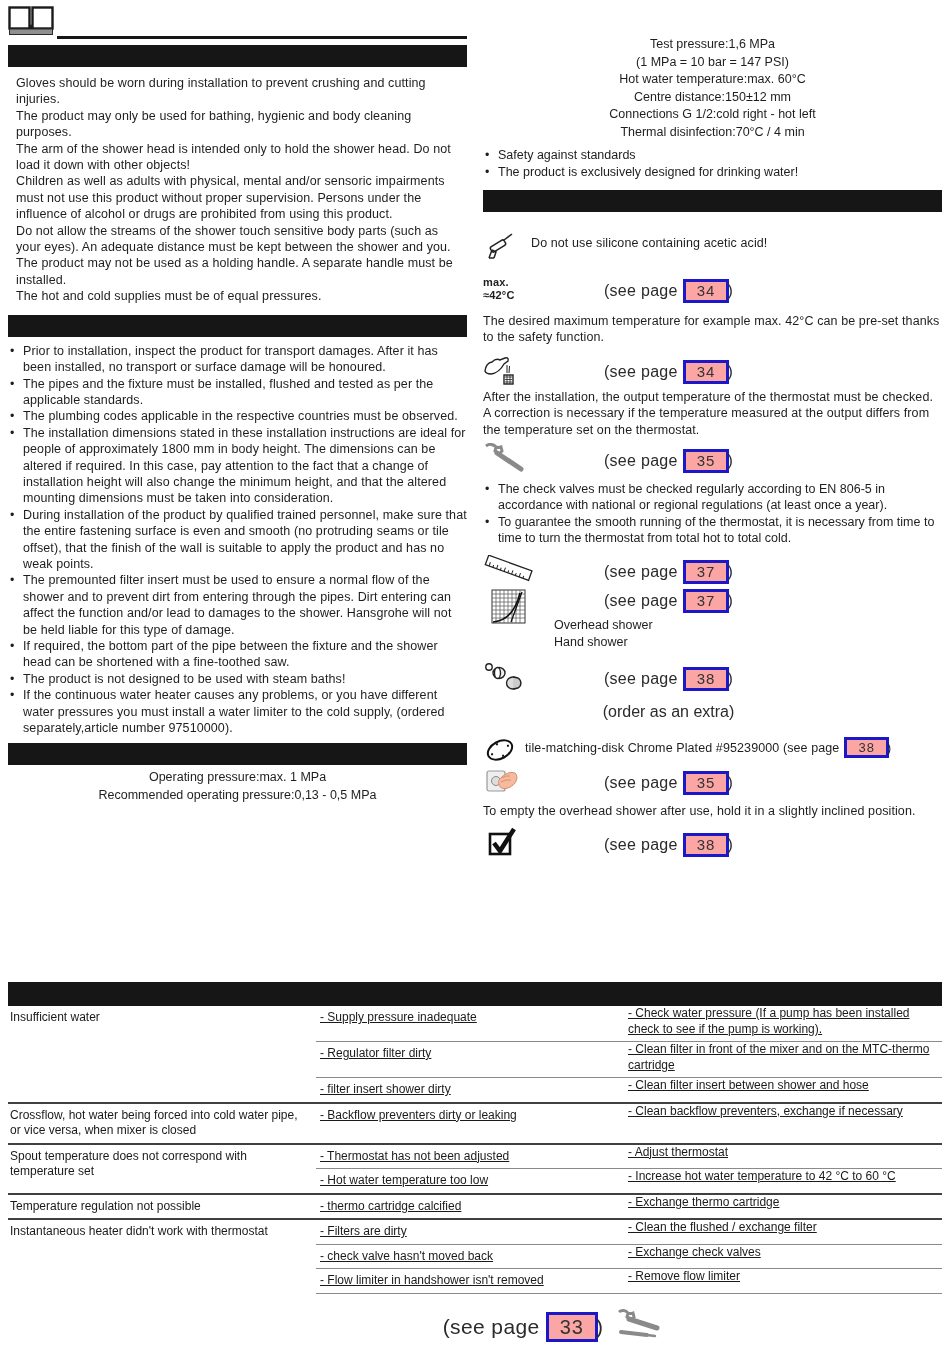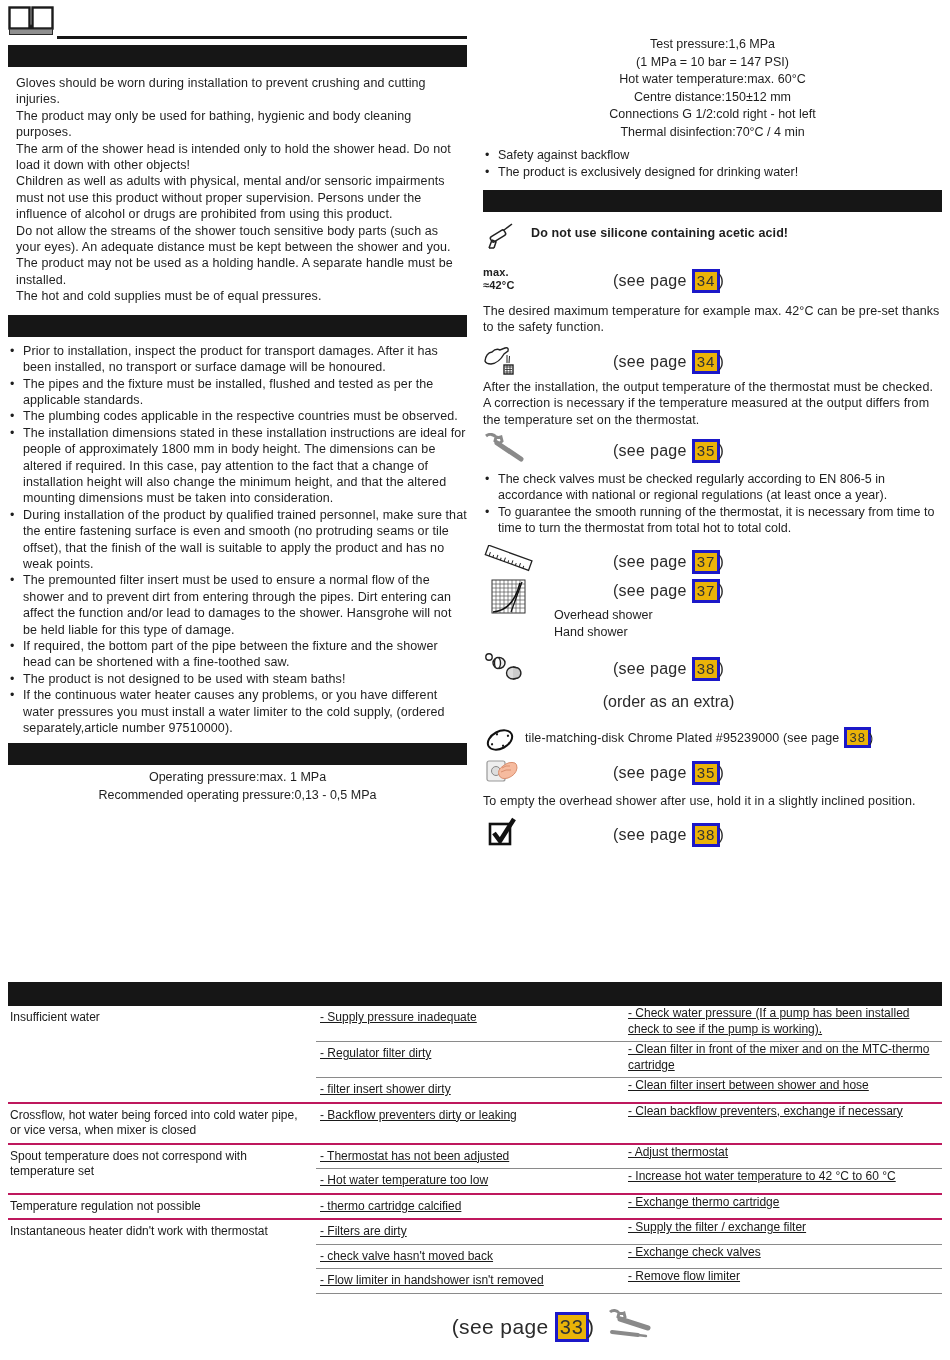--- a/index.html
+++ b/index.html
@@ -28,42 +28,42 @@
   .left-specs { margin-top:4px; }
   .right-specs { font-size:12.5px; }
   .right-bullets { margin-top:6px; font-size:12.5px; line-height:16.8px; }
   .rc-bar { margin-top:9px; }
   
   .note-row { position:relative; }
   .icon-slot { position:absolute; left:0; top:0; }
   .seepage { font-size:16px; color:#2b2b2b; letter-spacing:0.3px; white-space:nowrap; }
   .seepage-center { text-align:center; padding-right:88px; }
   .pagebox {
-    display:inline-block; min-width:24px; padding:0 2px; margin:0 -2px 0 5px;
-    border:3px solid #1c18c8; background:#eab308; color:#333;
+    display:inline-block; min-width:24px; padding:0 11px; margin:0 -2px 0 5px;
+    border:3px solid #1c18c8; background:#fca5a5; color:#333;
     font-size:15px; line-height:18px; text-align:center; letter-spacing:1px;
   }
   .note-text { font-size:12.5px; line-height:16.6px; letter-spacing:0.1px; }
-  .silicone-row { margin-top:10px; min-height:32px;font-weight:bold; }
+  .silicone-row { margin-top:20px; min-height:32px; }
   .silicone-row .note-text { margin-left:48px; padding-top:3px; }
   .maxtemp-row { min-height:36px; margin-top:10px; }
   .maxtemp-label { position:absolute; left:0; top:2px; font-size:11px; font-weight:bold; line-height:13px; letter-spacing:0.2px; }
   .pad-row { padding-top:5px; }
   .note-para { margin-top:3px; }
   .rc-bullets { margin-top:4px; font-size:12.5px; line-height:16.6px; }
   .captions { margin-left:71px; font-size:12.5px; line-height:17px; padding-top:18px; }
   .center-extra { text-align:center; padding-right:88px; font-size:16px; color:#2b2b2b; margin-top:6px; }
   .tile-row { margin-top:8px; min-height:36px; }
   .tile-line { margin-left:42px; padding-top:8px; font-size:12.5px; letter-spacing:0.1px; }
   .tile-line .pagebox { font-size:13px; line-height:15px; min-width:20px; }
   
   .ts-table { position:absolute; left:8px; top:982px; width:934px; font-size:12px; line-height:15.5px; color:#1a1a1a; }
   .ts-header { height:24px; background:#161616; }
   .ts-group { display:flex; }
-  .ts-group + .ts-group { border-top:2px solid #be185d; }
+  .ts-group + .ts-group { border-top:2px solid #404040; }
   .ts-fault { width:308px; padding:4px 10px 4px 2px; }
   .ts-rows { flex:1; }
   .ts-row { display:flex;text-decoration:underline; }
   .ts-row + .ts-row { border-top:1px solid #8a8a8a; }
   .ts-group:last-child .ts-rows { border-bottom:1px solid #8a8a8a; }
   .ts-cause { width:308px; padding:4px 8px 4px 4px; }
   .ts-remedy { flex:1; padding:0 4px 4px 4px; }
   
   .footer-row { position:absolute; left:0; top:1308px; width:950px; display:flex; justify-content:center; align-items:center; transform:translateX(78px); }
   .footer-see { font-size:21px; color:#2b2b2b; letter-spacing:0.4px; }
@@ -142,21 +142,21 @@
       <div class="spec-row">
         <span class="lbl">Connections G 1/2:</span>
         <span class="val">cold right - hot left</span>
       </div>
       <div class="spec-row">
         <span class="lbl">Thermal disinfection:</span>
         <span class="val">70°C / 4 min</span>
       </div>
     </div>
     <div class="right-bullets">
-      <div class="bullet">Safety against backflow</div>
+      <div class="bullet">Safety against standards</div>
       <div class="bullet">The product is exclusively designed for drinking water!</div>
     </div>
     <div class="black-bar rc-bar"></div>
 
     <div class="note-row silicone-row">
       <span class="icon-slot">
         <svg width="32" height="32" viewBox="0 0 32 32" fill="none" stroke="#222" stroke-width="1.5">
           <rect x="7" y="11" width="16" height="6" rx="2" transform="rotate(-32 15 14)"></rect>
           <path d="M21 8 L29 2"></path>
           <path d="M9 18 L6 26 M9 18 L13 20 L11 26"></path>
@@ -371,21 +371,21 @@
           <div class="ts-remedy">- Exchange thermo cartridge</div>
         </div>
       </div>
     </div>
 
     <div class="ts-group">
       <div class="ts-fault">Instantaneous heater didn't work with thermostat</div>
       <div class="ts-rows">
         <div class="ts-row">
           <div class="ts-cause">- Filters are dirty</div>
-          <div class="ts-remedy">- Supply the filter / exchange filter</div>
+          <div class="ts-remedy">- Clean the flushed / exchange filter</div>
         </div>
         <div class="ts-row">
           <div class="ts-cause">- check valve hasn't moved back</div>
           <div class="ts-remedy">- Exchange check valves</div>
         </div>
         <div class="ts-row">
           <div class="ts-cause">- Flow limiter in handshower isn't removed</div>
           <div class="ts-remedy">- Remove flow limiter</div>
         </div>
       </div>

